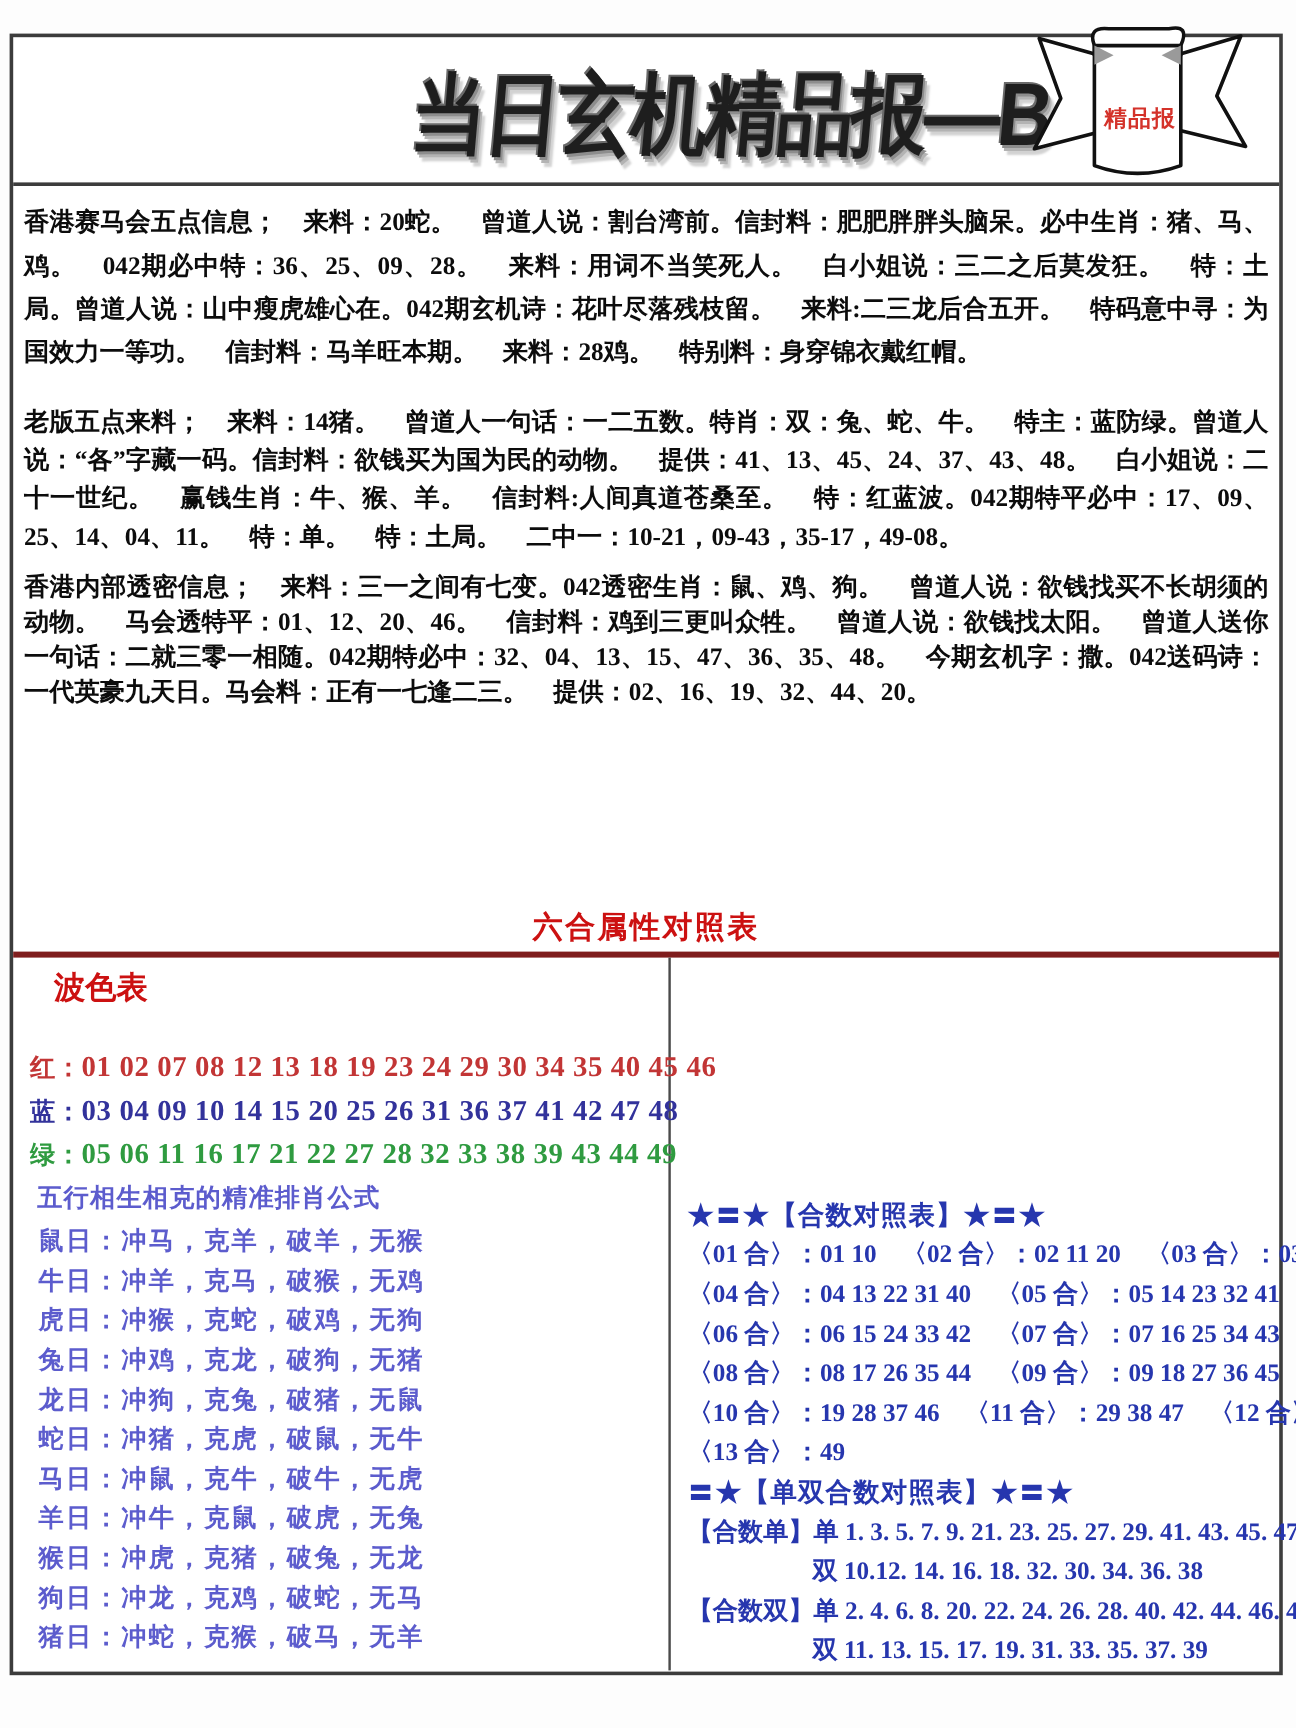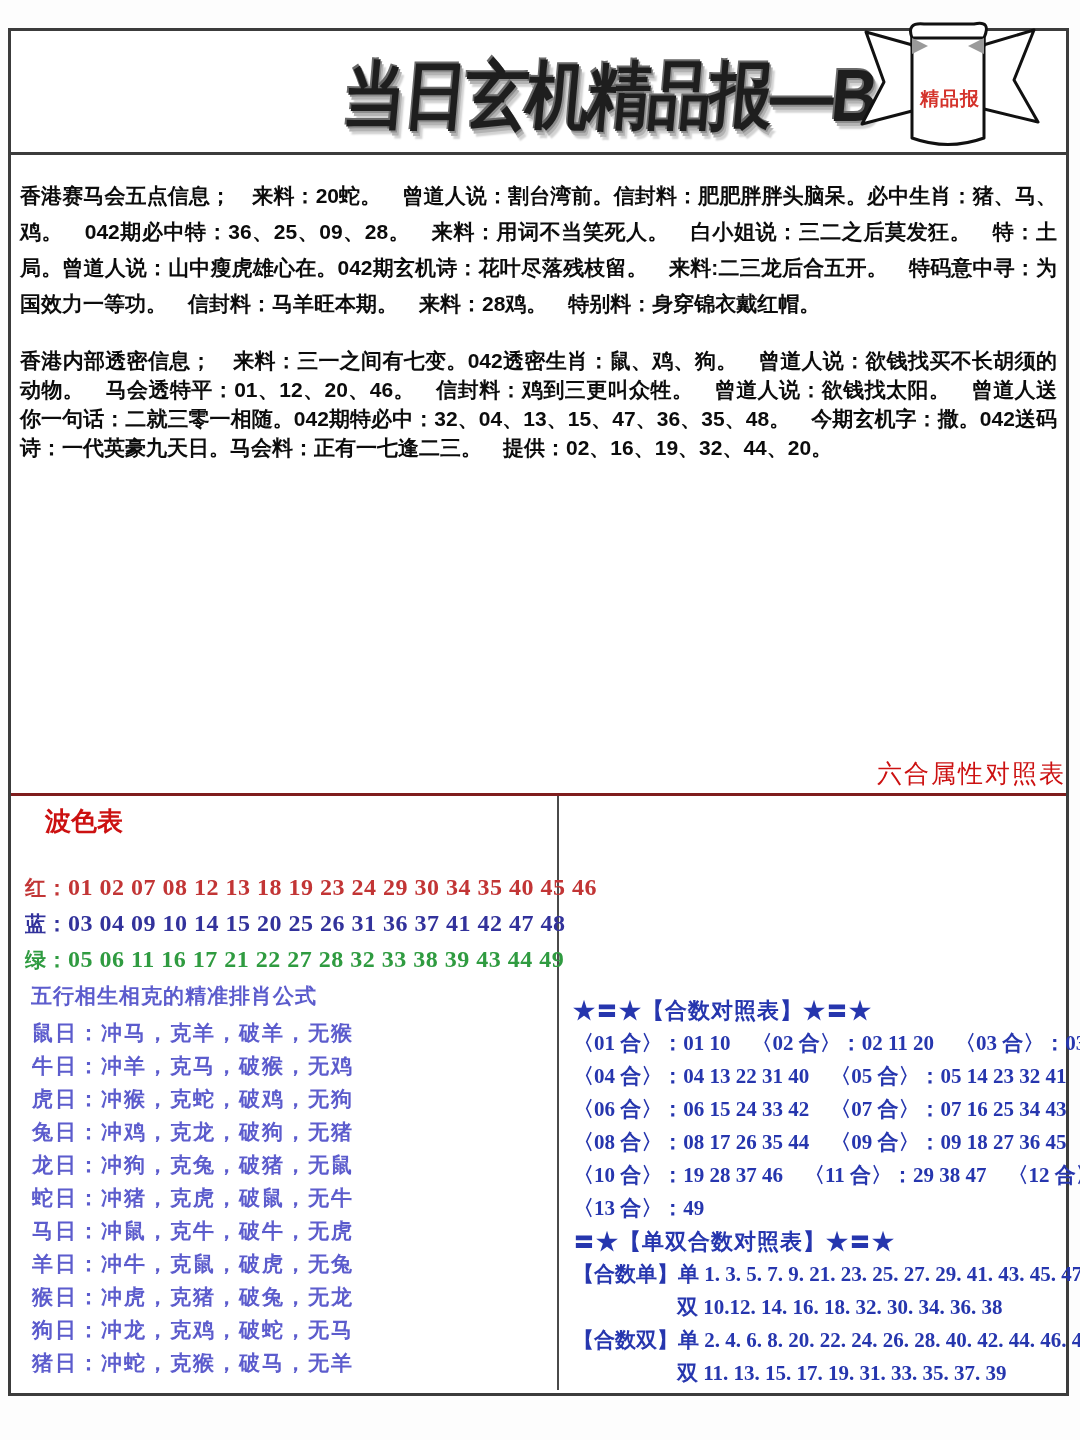--- a/index.html
+++ b/index.html
@@ -22,32 +22,32 @@
     text-shadow:-2px -2px 0 #6a6a6a, 2px 2px 0 #8d8d8d, 4px 5px 0 #b3b3b3, 7px 8px 2px #d2d2d2;
   }
   .ribbon{position:absolute;right:22px;top:-19px;width:190px;height:142px;z-index:6;}
   .ribbon svg{width:100%;height:100%;display:block;}
   .ribbon-label{
     position:absolute;left:57px;top:74px;width:78px;text-align:center;
     font-size:19px;font-weight:bold;color:var(--banner-red,#d4322a);letter-spacing:1px;
   }
   
   .bulletins{
-    padding:23px 9px 0 9px;height:600px;overflow:hidden;box-sizing:border-box;
-    color:#0c0c0c;font-weight:bold;text-align:justify;
+    padding:12px 9px 0 9px;height:600px;overflow:hidden;box-sizing:border-box;
+    color:#0c0c0c;font-weight:bold;text-align:justify;font-family:Liberation Serif, serif;
   }
   .bulletins p{margin:0;font-size:21px;}
   .p1{line-height:36px;margin-bottom:24px !important;}
   .p2{line-height:32px;margin-bottom:12px !important;}
   .p3{line-height:32px;margin-bottom:13px !important;}
   .p4{line-height:29px;}
   
   .attr-header{
-    height:38px;line-height:37px;border-bottom:3px solid #7f1d1d;
-    text-align:right;font-size:25px;font-weight:normal;color:var(--accent-red,#cc1111);
+    height:38px;line-height:37px;border-bottom:5px solid #7f1d1d;
+    text-align:center;font-size:25px;font-weight:bold;color:var(--accent-red,#cc1111);
     letter-spacing:2px;
   }
   
   .columns{display:flex;height:594px;}
   .col-left{width:548px;border-right:2px solid #4a4a4a;padding:6px 0 0 14px;box-sizing:border-box;}
   .col-right{flex:1;padding:0 0 0 14px;color:var(--combo-navy,#2636ae);box-sizing:border-box;}
   .wave-title{font-size:26px;font-weight:bold;color:var(--accent-red,#cc1111);margin:2px 0 10px 20px;}
   .wave-row{font-family:"Liberation Serif",serif;font-size:24px;font-weight:bold;margin-bottom:8px;letter-spacing:.5px;white-space:nowrap;}
   .wave-row .lbl{font-family:"Liberation Sans",sans-serif;font-size:21px;}
   .wave-red{color:var(--wave-red,#c23535);margin-top:35px;}
@@ -82,20 +82,21 @@
           <path d="M58,26 L130,26 L130,126 Q94,139 58,126 Z" fill="#ffffff" stroke="#111" stroke-width="3" stroke-linejoin="round"></path>
           <path d="M58,26 L74,34 L58,42 Z" fill="#9a9a9a"></path>
           <path d="M130,26 L114,34 L130,42 Z" fill="#9a9a9a"></path>
         </svg>
         <div class="ribbon-label">精品报</div>
       </div>
     </div>
 
     <div class="bulletins">
       <p class="p1">香港赛马会五点信息；　来料：20蛇。　曾道人说：割台湾前。信封料：肥肥胖胖头脑呆。必中生肖：猪、马、鸡。　042期必中特：36、25、09、28。　来料：用词不当笑死人。　白小姐说：三二之后莫发狂。　特：土局。曾道人说：山中瘦虎雄心在。042期玄机诗：花叶尽落残枝留。　来料:二三龙后合五开。　特码意中寻：为国效力一等功。　信封料：马羊旺本期。　来料：28鸡。　特别料：身穿锦衣戴红帽。</p>
+      <p class="p2">老版五点来料；　来料：14猪。　曾道人一句话：一二五数。特肖：双：兔、蛇、牛。　特主：蓝防绿。曾道人说：“各”字藏一码。信封料：欲钱买为国为民的动物。　提供：41、13、45、24、37、43、48。　白小姐说：二十一世纪。　赢钱生肖：牛、猴、羊。　信封料:人间真道苍桑至。　特：红蓝波。042期特平必中：17、09、25、14、04、11。　特：单。　特：土局。　二中一：10-21，09-43，35-17，49-08。</p>
       <p class="p4">香港内部透密信息；　来料：三一之间有七变。042透密生肖：鼠、鸡、狗。　曾道人说：欲钱找买不长胡须的动物。　马会透特平：01、12、20、46。　信封料：鸡到三更叫众牲。　曾道人说：欲钱找太阳。　曾道人送你一句话：二就三零一相随。042期特必中：32、04、13、15、47、36、35、48。　今期玄机字：撒。042送码诗：一代英豪九天日。马会料：正有一七逢二三。　提供：02、16、19、32、44、20。</p>
     </div>
 
     <div class="attr-header">六合属性对照表</div>
 
     <div class="columns">
 
       <div class="col-left">
         <div class="wave-title">波色表</div>
         <div class="wave-row wave-red">

